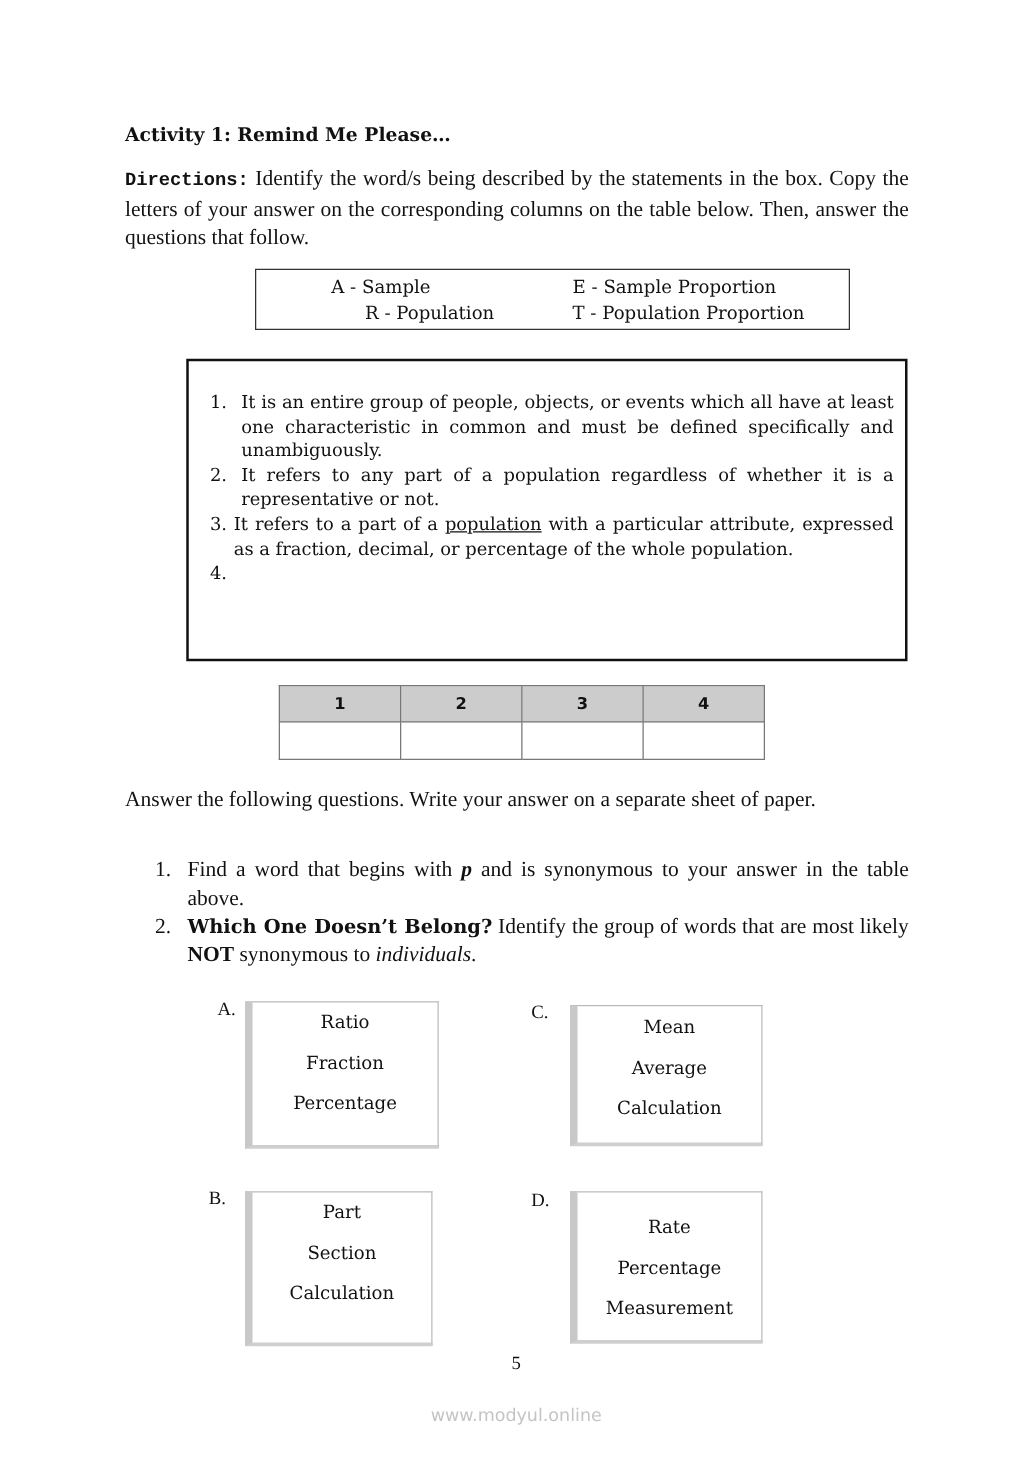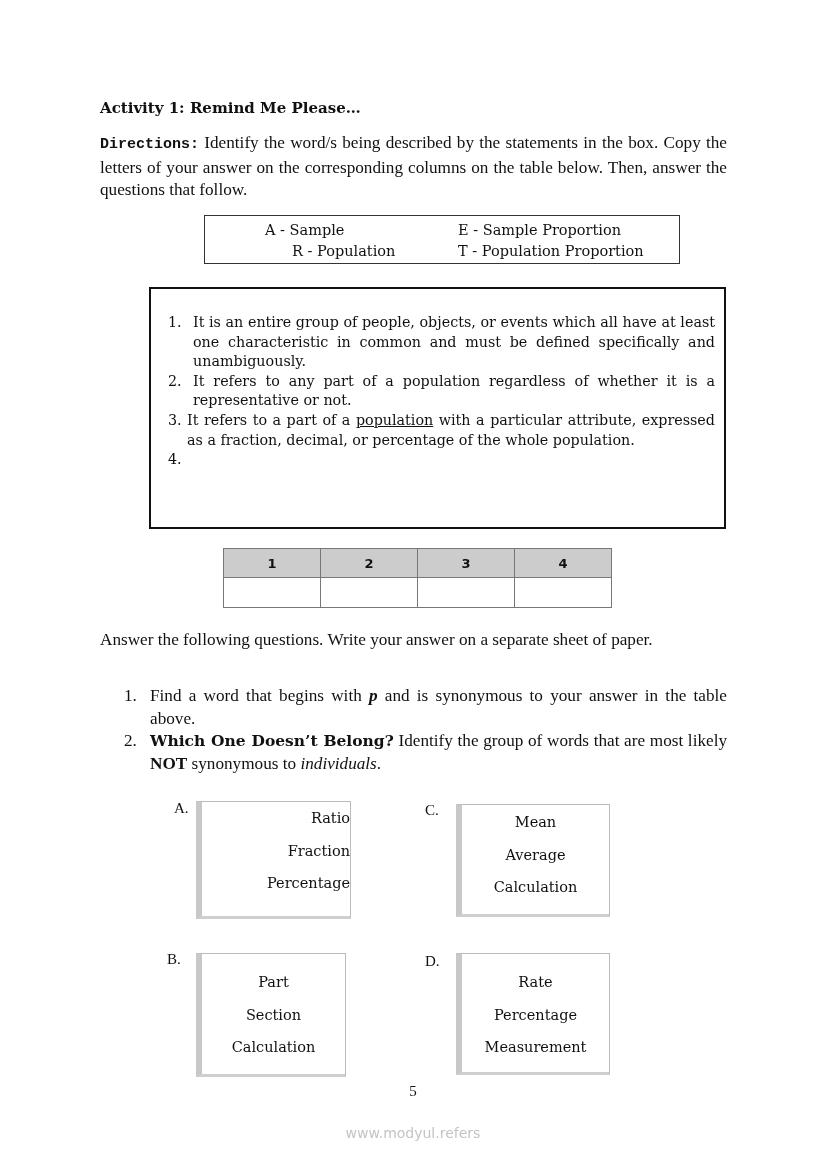--- a/index.html
+++ b/index.html
@@ -124,41 +124,41 @@
 </table>
 
 <div class="abs instr">Answer the following questions. Write your answer on a separate sheet of paper.</div>
 
 <ol class="abs qlist">
   <li><span class="num">1.</span><span>Find a word that begins with </span><b><i>p</i></b><span> and is synonymous to your answer in the table above.</span></li>
   <li><span class="num">2.</span><b class="serifbold">Which One Doesn’t Belong?</b><span> Identify the group of words that are most likely </span><b>NOT</b><span> synonymous to </span><i>individuals</i><span>.</span></li>
 </ol>
 
 <div class="abs choice-letter" style="left:174px; top:800px;">A.</div>
-<div class="abs choice-box" style="left:196px; top:801px; width:155px; height:118px; padding-top:0px;text-align:right;">
+<div class="abs choice-box" style="left:196px; top:801px; width:155px; height:118px; padding-top:0px;">
   <span class="choice-word">Ratio</span>
   <span class="choice-word">Fraction</span>
   <span class="choice-word">Percentage</span>
 </div>
 
 <div class="abs choice-letter" style="left:425px; top:802px;">C.</div>
 <div class="abs choice-box" style="left:456px; top:804px; width:154px; height:113px; padding-top:1px;">
   <span class="choice-word">Mean</span>
   <span class="choice-word">Average</span>
   <span class="choice-word">Calculation</span>
 </div>
 
 <div class="abs choice-letter" style="left:167px; top:951px;">B.</div>
-<div class="abs choice-box" style="left:196px; top:953px; width:150px; height:124px; padding-top:12px;">
+<div class="abs choice-box" style="left:196px; top:953px; width:150px; height:124px; padding-top:0px;">
   <span class="choice-word">Part</span>
   <span class="choice-word">Section</span>
   <span class="choice-word">Calculation</span>
 </div>
 
 <div class="abs choice-letter" style="left:425px; top:953px;">D.</div>
 <div class="abs choice-box" style="left:456px; top:953px; width:154px; height:122px; padding-top:12px;">
   <span class="choice-word">Rate</span>
   <span class="choice-word">Percentage</span>
   <span class="choice-word">Measurement</span>
 </div>
 
 <div class="abs page-num">5</div>
-<div class="abs watermark">www.modyul.refers</div>
+<div class="abs watermark">www.modyul.online</div>
 
 </body></html>

